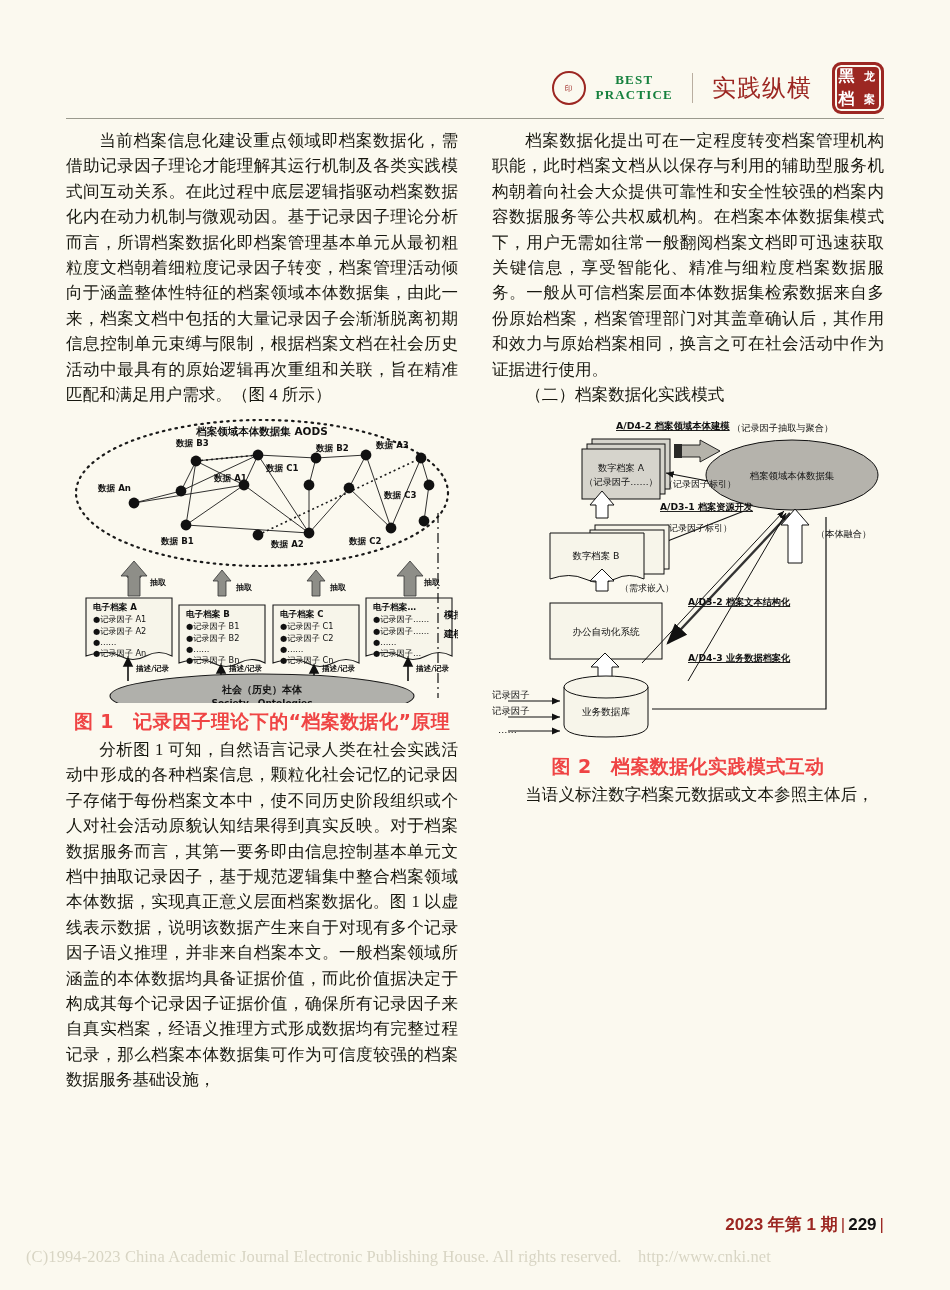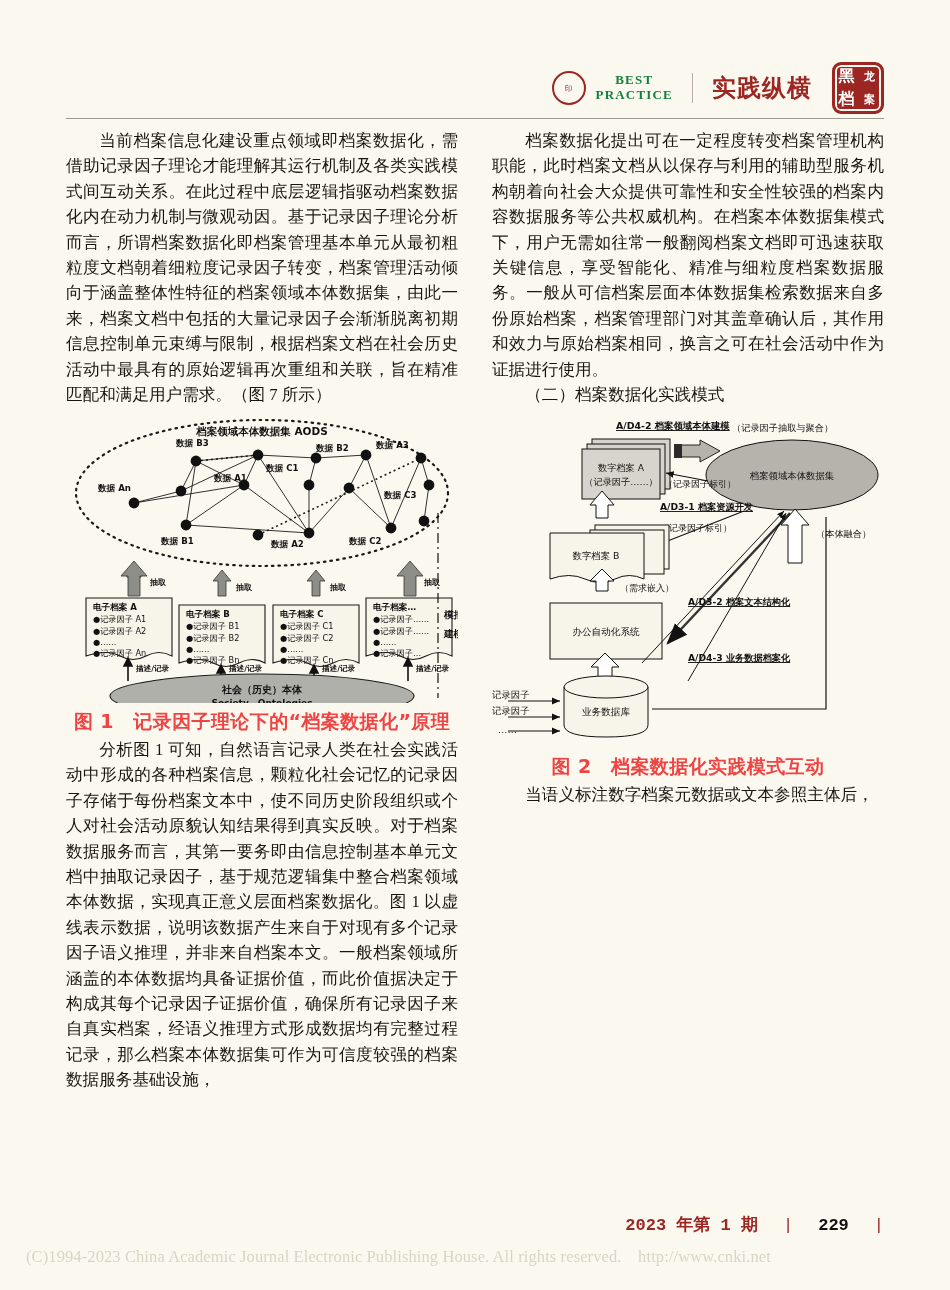--- a/index.html
+++ b/index.html
@@ -29,21 +29,21 @@
     overflow:hidden;
   }
   .seal-round span { transform: scale(0.85); display:block; }
   .bestpractice {
     color:#15803d; font-family:"Liberation Serif", serif;
     font-size: 13px; font-weight: bold; letter-spacing: 1.2px;
     line-height: 1.15; text-align:center;
   }
   .hdr-divider { width:1px; height:30px; background:#b9aea0; margin: 0 9px; }
   .hdr-cn {
-    color:#9c2722; font-size:24px; font-weight:bold;
+    color:#9c2722; font-size:24px; font-weight:normal;
     font-family:"DejaVu Sans","Liberation Sans",sans-serif;
     letter-spacing:1px;
   }
   .logo-square {
     width: 52px; height: 52px; margin-left: 10px;
     background:#9c2722; border-radius:9px;
     position:relative; display:grid;
     grid-template-columns: 1fr 1fr; grid-template-rows: 1fr 1fr;
     border: 3px solid #9c2722;
     box-shadow: inset 0 0 0 2px #fbf9ef;
@@ -77,22 +77,22 @@
     text-align:center; font-weight:bold; font-size:19px;
     margin: 6px 0 2px; letter-spacing:0.4px;
     font-family:"DejaVu Sans","Liberation Sans",sans-serif;
     color:#ef4444;
   }
   svg { display:block; }
 
   
   .folio {
     position:absolute; right:66px; bottom:54px;
-    display:flex; align-items:baseline; gap:25px;
-    font-family:Liberation Mono, monospace;
+    display:flex; align-items:baseline; gap:3px;
+    font-family:Liberation Sans, sans-serif;
   }
   .folio .issue { color:#9c2722; font-size:17px; font-weight:bold; }
   .folio .bar { color:#9c2722; font-size:17px; }
   .folio .pg { color:#111; font-size:17px; font-weight:bold; }
   .folio .bar2 { color:#9c2722; font-size:17px; }
 
   .cnki {
     position:absolute; left:26px; bottom:22px;
     color:#d8d5c4; font-size:16.5px; letter-spacing:0.1px;
     font-family:"Liberation Serif", serif;
@@ -117,21 +117,21 @@
       <b>黑</b>
       <b class="sm">龙</b>
       <b>档</b>
       <b class="sm">案</b>
     </div>
   </div>
 </div>
 <div class="header-rule"></div>
 
 <div class="col col-left">
-  <p>当前档案信息化建设重点领域即档案数据化，需借助记录因子理论才能理解其运行机制及各类实践模式间互动关系。在此过程中底层逻辑指驱动档案数据化内在动力机制与微观动因。基于记录因子理论分析而言，所谓档案数据化即档案管理基本单元从最初粗粒度文档朝着细粒度记录因子转变，档案管理活动倾向于涵盖整体性特征的档案领域本体数据集，由此一来，档案文档中包括的大量记录因子会渐渐脱离初期信息控制单元束缚与限制，根据档案文档在社会历史活动中最具有的原始逻辑再次重组和关联，旨在精准匹配和满足用户需求。（图 7 所示）</p>
+  <p>当前档案信息化建设重点领域即档案数据化，需借助记录因子理论才能理解其运行机制及各类实践模式间互动关系。在此过程中底层逻辑指驱动档案数据化内在动力机制与微观动因。基于记录因子理论分析而言，所谓档案数据化即档案管理基本单元从最初粗粒度文档朝着细粒度记录因子转变，档案管理活动倾向于涵盖整体性特征的档案领域本体数据集，由此一来，档案文档中包括的大量记录因子会渐渐脱离初期信息控制单元束缚与限制，根据档案文档在社会历史活动中最具有的原始逻辑再次重组和关联，旨在精准匹配和满足用户需求。（图 4 所示）</p>
 
   <div class="figure">
     <svg width="392" height="290" viewBox="0 0 392 290">
 
       <ellipse cx="196" cy="80" rx="186" ry="73" fill="none" stroke="#1a1a1a" stroke-width="2.2" stroke-dasharray="1.5 5" stroke-linecap="round"></ellipse>
       <text x="196" y="22" font-size="10.5" font-weight="bold" text-anchor="middle" font-family="DejaVu Sans, sans-serif" fill="#111">档案领域本体数据集 AODS</text>
 
       <g stroke="#1a1a1a" stroke-width="0.9" fill="none">
         <path d="M68 90 L115 78"></path>
         <path d="M115 78 L130 48"></path>

